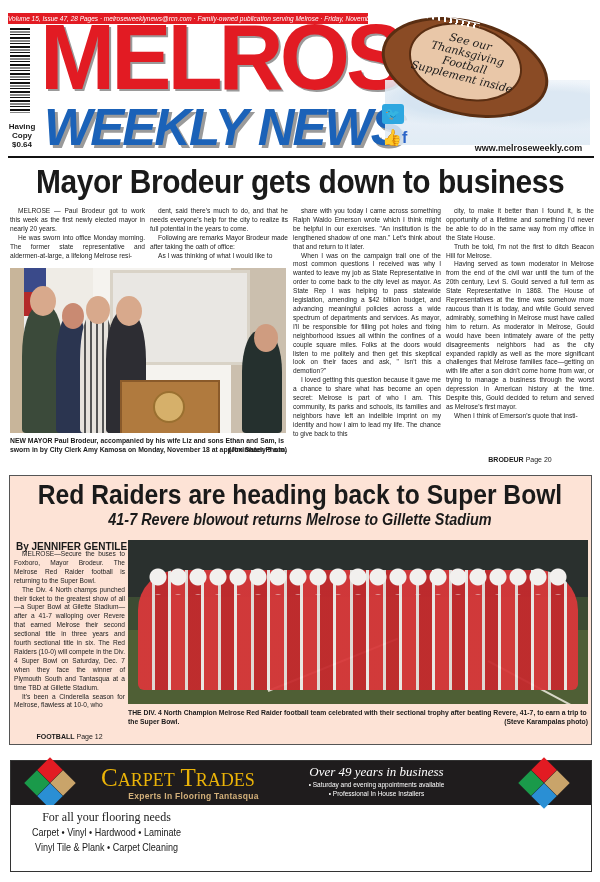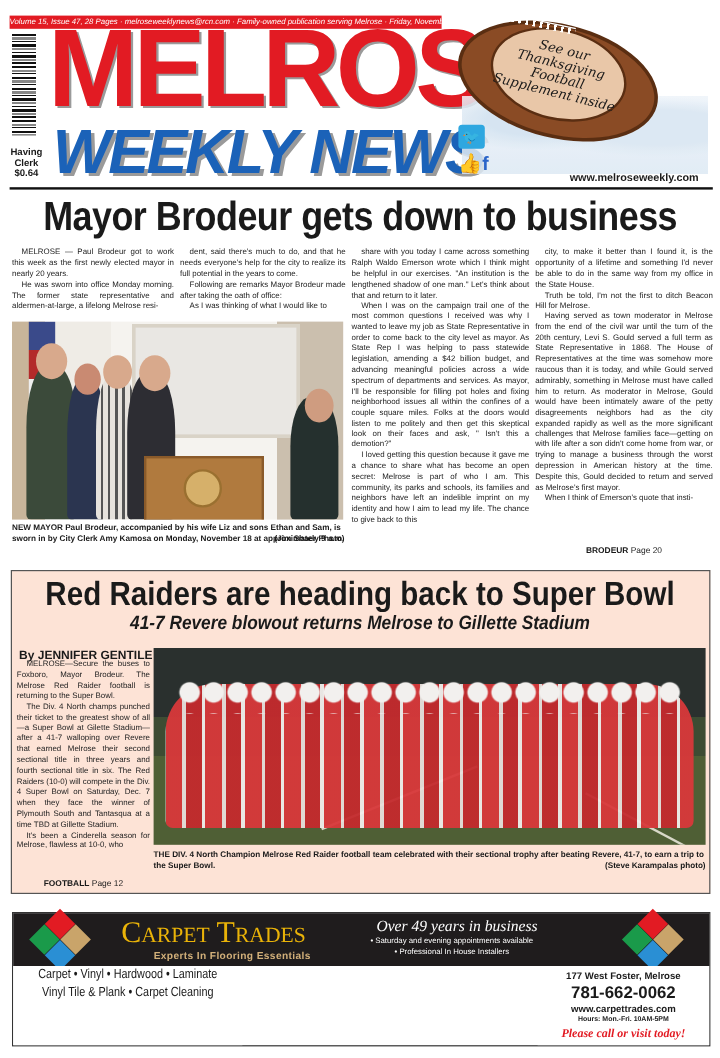--- a/index.html
+++ b/index.html
@@ -74,21 +74,21 @@
   .caption2 { position: absolute; left: 128px; top: 708px; width: 460px; font-size: 6.8px; line-height: 9px; font-weight: bold; }
   .credit2 { position: absolute; left: 128px; top: 717px; width: 460px; font-size: 6.8px; line-height: 9px; font-weight: bold; text-align: right; }
 
   
   .ad { position: absolute; left: 10px; top: 760px; width: 582px; height: 112px; border: 1.5px solid #333; }
   .ad-top { position: absolute; left: 0; top: 0; width: 100%; height: 44px; background: #1f1c1d; }
   .diamond { position: absolute; top: 6px; width: 50px; height: 32px; }
   .diamond span { position: absolute; width: 18px; height: 18px; transform: rotate(45deg) skew(0deg); }
   .ct-name { position: absolute; left: 90px; top: 2px; width: 185px; font-family: "Liberation Serif", serif; font-size: 25px; line-height: 30px; color: #eab308; font-variant: small-caps; text-align: left; white-space: nowrap; }
   .ct-tag { position: absolute; left: 95px; top: 30px; width: 175px; font-size: 8.5px; font-weight: bold; color: #d3b07a; text-align: center; letter-spacing: 0.3px; }
-  .ct-years { position: absolute; left: 262px; top: 3px; width: 175px; font-family: "Liberation Serif", serif; font-style: italic; font-size: 13px; color: #fff; text-align: right; }
+  .ct-years { position: absolute; left: 278px; top: 3px; width: 175px; font-family: "Liberation Serif", serif; font-style: italic; font-size: 13px; color: #fff; text-align: center; }
   .ct-bul { position: absolute; left: 278px; width: 175px; font-size: 6.5px; color: #fff; text-align: center; }
   .ad-left { position: absolute; left: 0; top: 44px; width: 191px; height: 66px; background: #fff; text-align: center; }
   .ad-l1 { font-family: "Liberation Serif", serif; font-size: 12px; line-height: 16px; margin-top: 4px; }
   .ad-l2, .ad-l3 { font-size: 11px; line-height: 15px; transform: scaleX(0.82); white-space: nowrap; }
   .ad-mid { position: absolute; left: 191px; top: 44px; width: 246px; height: 66px; background: #e21b23; color: #fff; text-align: center;
     font-family: "DejaVu Serif", serif; font-style: italic; font-weight: bold; }
   .ad-m1 { font-size: 13px; line-height: 17px; margin-top: 2px; }
   .ad-m2 { font-size: 9.5px; line-height: 13px; }
   .ad-m3 { font-size: 7px; line-height: 12px; }
   .ad-right { position: absolute; left: 437px; top: 44px; width: 143px; height: 66px; background: #fff; text-align: center; }
@@ -98,21 +98,21 @@
   .ad-r4 { font-size: 5.8px; font-weight: bold; line-height: 9px; }
   .ad-r5 { font-family: "Liberation Serif", serif; font-style: italic; font-weight: bold; color: #e21b23; font-size: 10px; line-height: 13px; }
 </style>
 </head>
 <body>
 
 <div class="topbar">Volume 15, Issue 47, 28 Pages · melroseweeklynews@rcn.com · Family-owned publication serving Melrose · Friday, November 22, 2019</div>
 <div class="barcode"></div>
 <div class="single-copy">
   <div>Having</div>
-  <div>Clerk</div>
+  <div>Copy</div>
   <div>$0.64</div>
 </div>
 <div class="brand-melrose">MELROSE</div>
 <div class="brand-weekly">WEEKLY NEWS</div>
 
 <div class="bandstand"></div>
 <div class="football"></div>
 <div class="football-inner"></div>
 <div class="lace"></div>
 <div class="promo">
@@ -196,35 +196,29 @@
 
 <div class="ad">
   <div class="ad-top">
     <div class="diamond" style="left:14px;">
       <span style="left:16px;top:-6px;background:#e21b23;"></span>
       <span style="left:29px;top:7px;background:#c9a46a;"></span>
       <span style="left:3px;top:7px;background:#1a9a4a;"></span>
       <span style="left:16px;top:20px;background:#2a8fd4;"></span>
     </div>
     <div class="ct-name">Carpet Trades</div>
-    <div class="ct-tag">Experts In Flooring Essentials</div>
+    <div class="ct-tag">Experts In Flooring Tantasqua</div>
     <div class="ct-years">Over 49 years in business</div>
     <div class="ct-bul" style="top:20px;">• Saturday and evening appointments available</div>
     <div class="ct-bul" style="top:29px;">• Professional In House Installers</div>
     <div class="diamond" style="left:508px;">
       <span style="left:16px;top:-6px;background:#e21b23;"></span>
       <span style="left:29px;top:7px;background:#c9a46a;"></span>
       <span style="left:3px;top:7px;background:#1a9a4a;"></span>
       <span style="left:16px;top:20px;background:#2a8fd4;"></span>
     </div>
   </div>
   <div class="ad-left">
+    <div class="ad-l1">For all your flooring needs</div>
     <div class="ad-l2">Carpet • Vinyl • Hardwood • Laminate</div>
     <div class="ad-l3">Vinyl Tile &amp; Plank • Carpet Cleaning</div>
   </div>
-  <div class="ad-right">
-    <div class="ad-r1">177 West Foster, Melrose</div>
-    <div class="ad-r2">781-662-0062</div>
-    <div class="ad-r3">www.carpettrades.com</div>
-    <div class="ad-r4">Hours: Mon.-Fri. 10AM-5PM</div>
-    <div class="ad-r5">Please call or visit today!</div>
-  </div>
 </div>
 
 </body></html>

